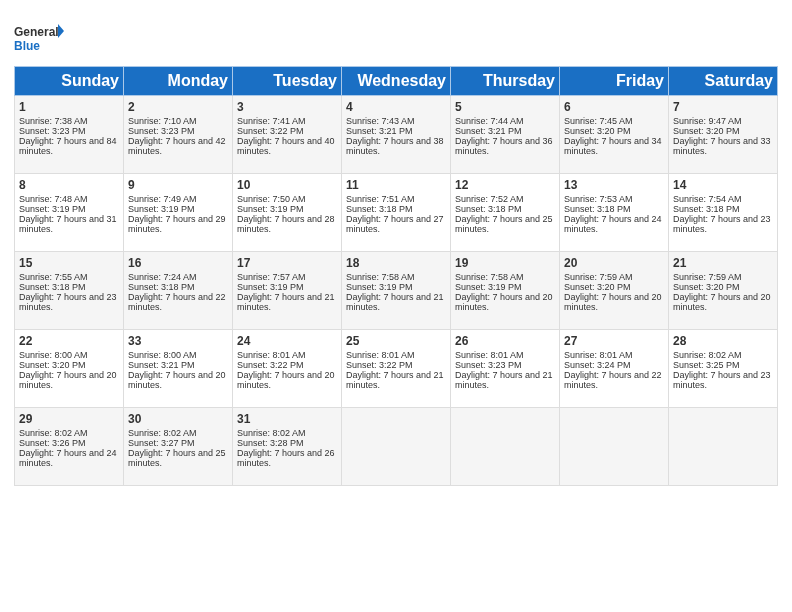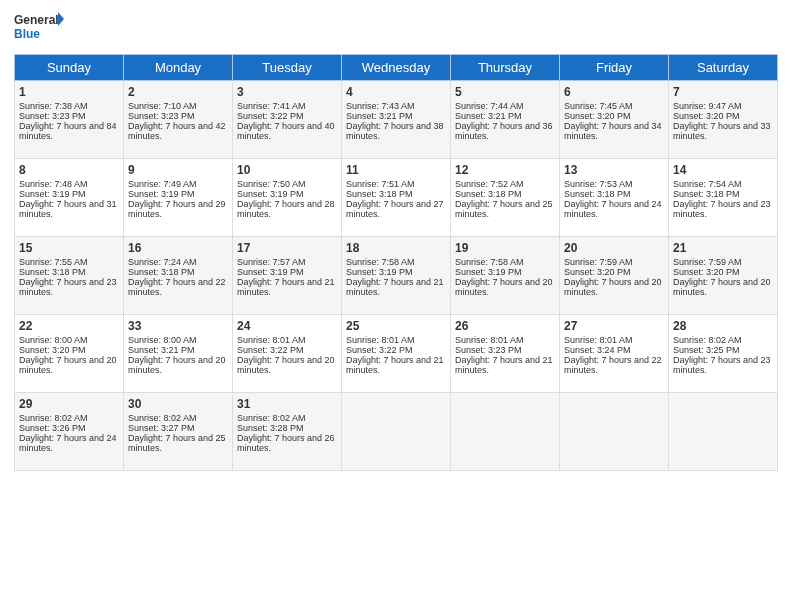--- a/index.html
+++ b/index.html
@@ -6,21 +6,21 @@
     body {
       width: 792px;
       height: 612px;
       font-family: Arial, sans-serif;
       background: #fff;
       overflow: hidden;
     }
     .container {
       width: 792px;
       height: 612px;
-      padding: 10px 14px;
+      padding: 22px 14px;
     }
     .header {
       display: flex;
       align-items: flex-start;
       justify-content: space-between;
       margin-bottom: 6px;
     }
     .logo {
       display: flex;
       align-items: center;
@@ -42,23 +42,23 @@
       width: 100%;
       border-collapse: collapse;
       table-layout: fixed;
     }
     .calendar thead tr {
       background-color: #1a6fc4;
       color: #fff;
     }
     .calendar thead th {
       padding: 5px 4px;
-      font-size: 13px;
-      font-weight: normal;
-      text-align: center;
+      font-size: 16px;
+      font-weight: bold;
+      text-align: right;
       border: 1px solid #aac8e8;
     }
     .calendar tbody tr {
       border-bottom: 1px solid #ccc;
     }
     .calendar tbody td {
       vertical-align: top;
       padding: 4px 4px;
       font-size: 9px;
       color: #333;

